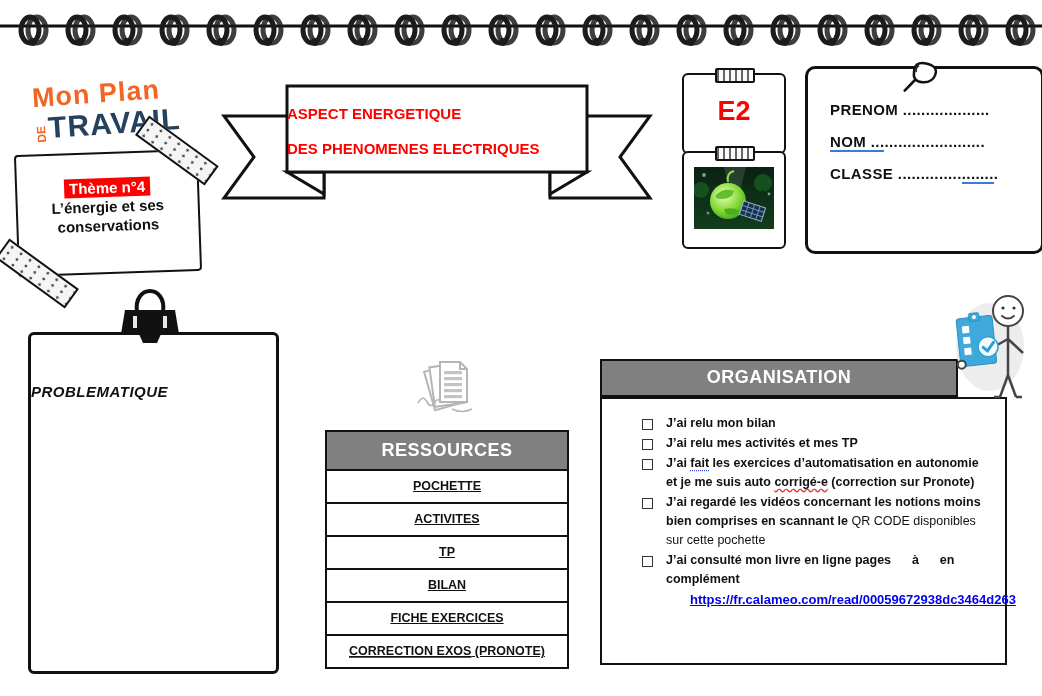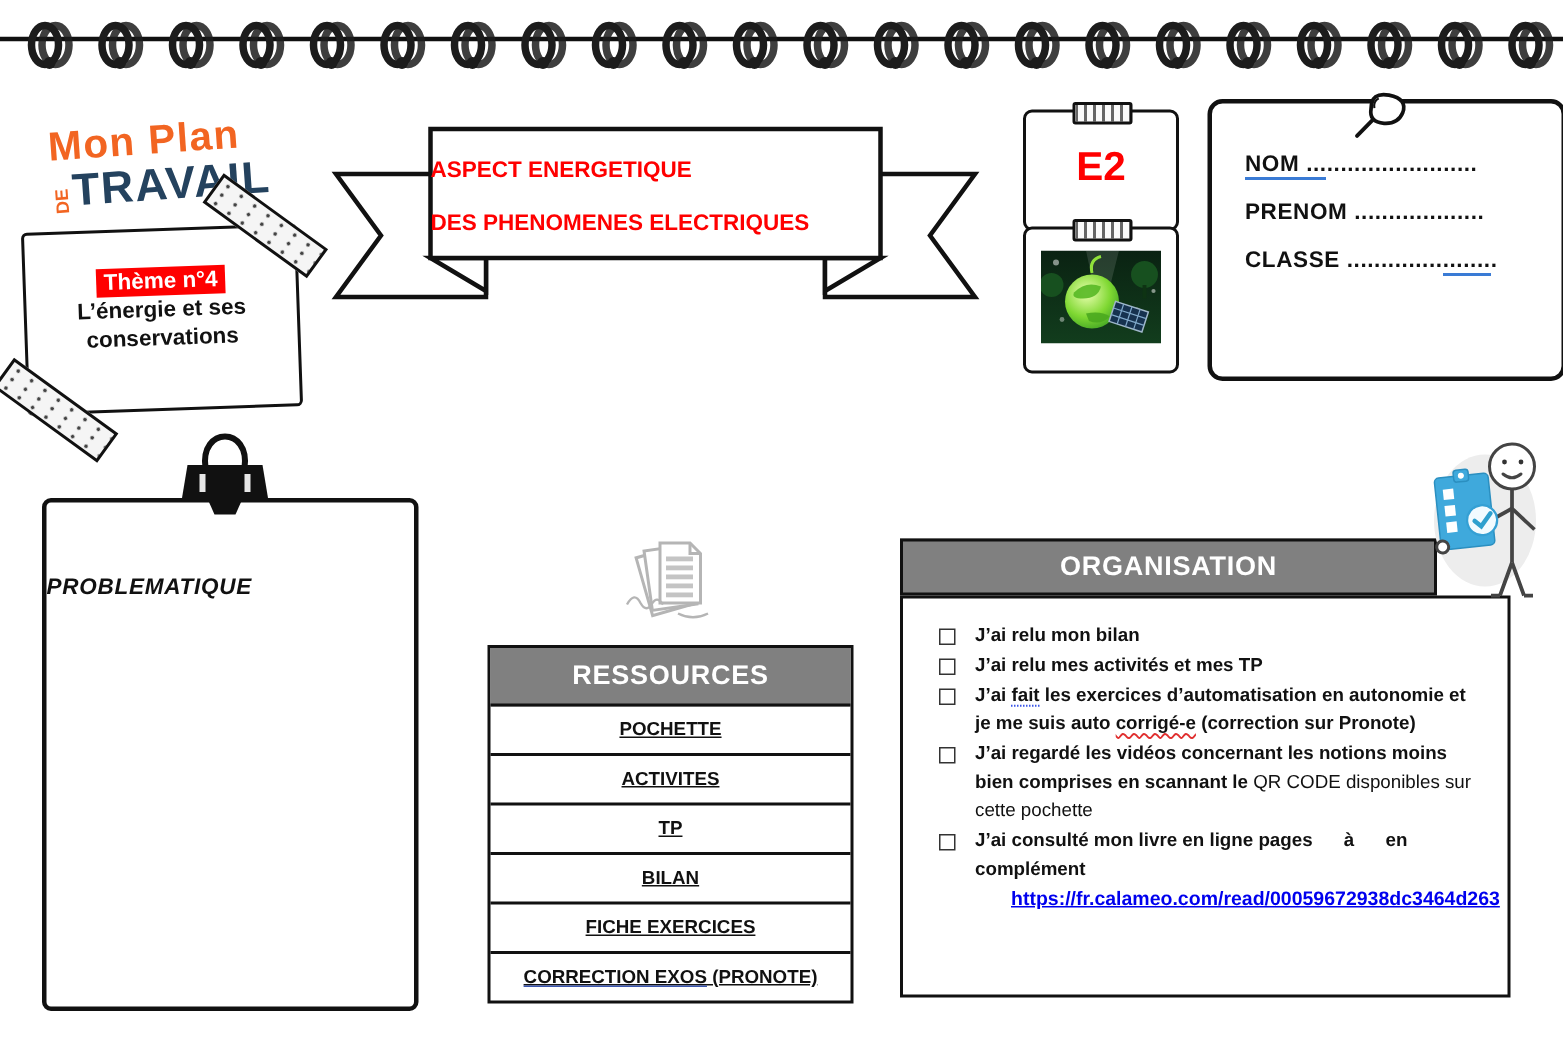--- a/index.html
+++ b/index.html
@@ -69,21 +69,21 @@
               text-align:center;line-height:37px;height:37px;border-bottom:2px solid #111;}
   .res-row{height:31px;line-height:31px;text-align:center;font-weight:bold;font-size:12.5px;
            border-bottom:2px solid #111;text-decoration:underline;}
   .res-row:last-child{border-bottom:none;}
 
   
   .org-header{left:600px;top:359px;width:354px;height:34px;background:#808080;color:#fff;
               border:2px solid #111;font-weight:bold;font-size:18px;letter-spacing:.5px;
               text-align:center;line-height:33px;z-index:1;}
   .org-body{left:600px;top:397px;width:403px;height:264px;background:#fff;border:2px solid #111;}
-  .org-list{padding:15px 14px 0 22px;}
+  .org-list{padding:15px 14px 0 22px;margin-left:16px;}
   .org-item{display:flex;margin-bottom:1px;}
   .org-checkbox{width:9px;height:9px;border:1.5px solid #333;margin:5px 13px 0 2px;flex-shrink:0;}
   .org-text{font-weight:bold;font-size:12.5px;line-height:19px;width:345px;}
   .org-link-line{margin:1px 0 0 18px;padding-left:32px;}
   .org-link{color:#0000EE;font-weight:bold;font-size:13px;text-decoration:underline;}
 
   
   .seg-u-blue{border-bottom:2px solid #3A7BD5;}
   .seg-dot{text-decoration:underline dotted #3A55E8;text-underline-offset:3px;}
   .seg-squig{text-decoration:underline wavy #E03030;text-underline-offset:2px;}
@@ -281,22 +281,22 @@
 
 <div class="abs name-card">
   <svg class="pin-svg" width="44" height="48" viewBox="0 0 44 48">
     <g transform="rotate(16 22 24)">
       <path d="M12 18 Q9 7 21 6 Q34 5 33 15 Q32 23 23 25 Q13 27 12 18 Z" fill="#fff" stroke="#111" stroke-width="2.5"></path>
       <path d="M15 10 q-3 3 -1 7" fill="none" stroke="#111" stroke-width="1.4"></path>
       <path d="M15 25 L8 38" stroke="#111" stroke-width="2.6" stroke-linecap="round"></path>
     </g>
   </svg>
   <div class="name-lines">
+    <div class="name-line"><span>PRENOM ...................</span></div>
     <div class="name-line"><span class="seg-u-blue">NOM  ...</span><span>......................</span></div>
-    <div class="name-line"><span>PRENOM ...................</span></div>
     <div class="name-line"><span>CLASSE ..............</span><span class="seg-u-blue">.......</span><span>.</span></div>
   </div>
 </div>
 
 <svg class="abs clip-svg" width="74" height="64" viewBox="0 0 74 64">
   <path d="M24 32 C20 4 54 4 50 32" fill="none" stroke="#111" stroke-width="4"></path>
   <path d="M12 30 L62 30 L66 54 L8 54 Z" fill="#111"></path>
   <rect x="20" y="36" width="4" height="12" fill="#fff" opacity="0.9"></rect>
   <rect x="50" y="36" width="4" height="12" fill="#fff" opacity="0.9"></rect>
   <path d="M26 54 L30 63 L44 63 L48 54 Z" fill="#111"></path>

